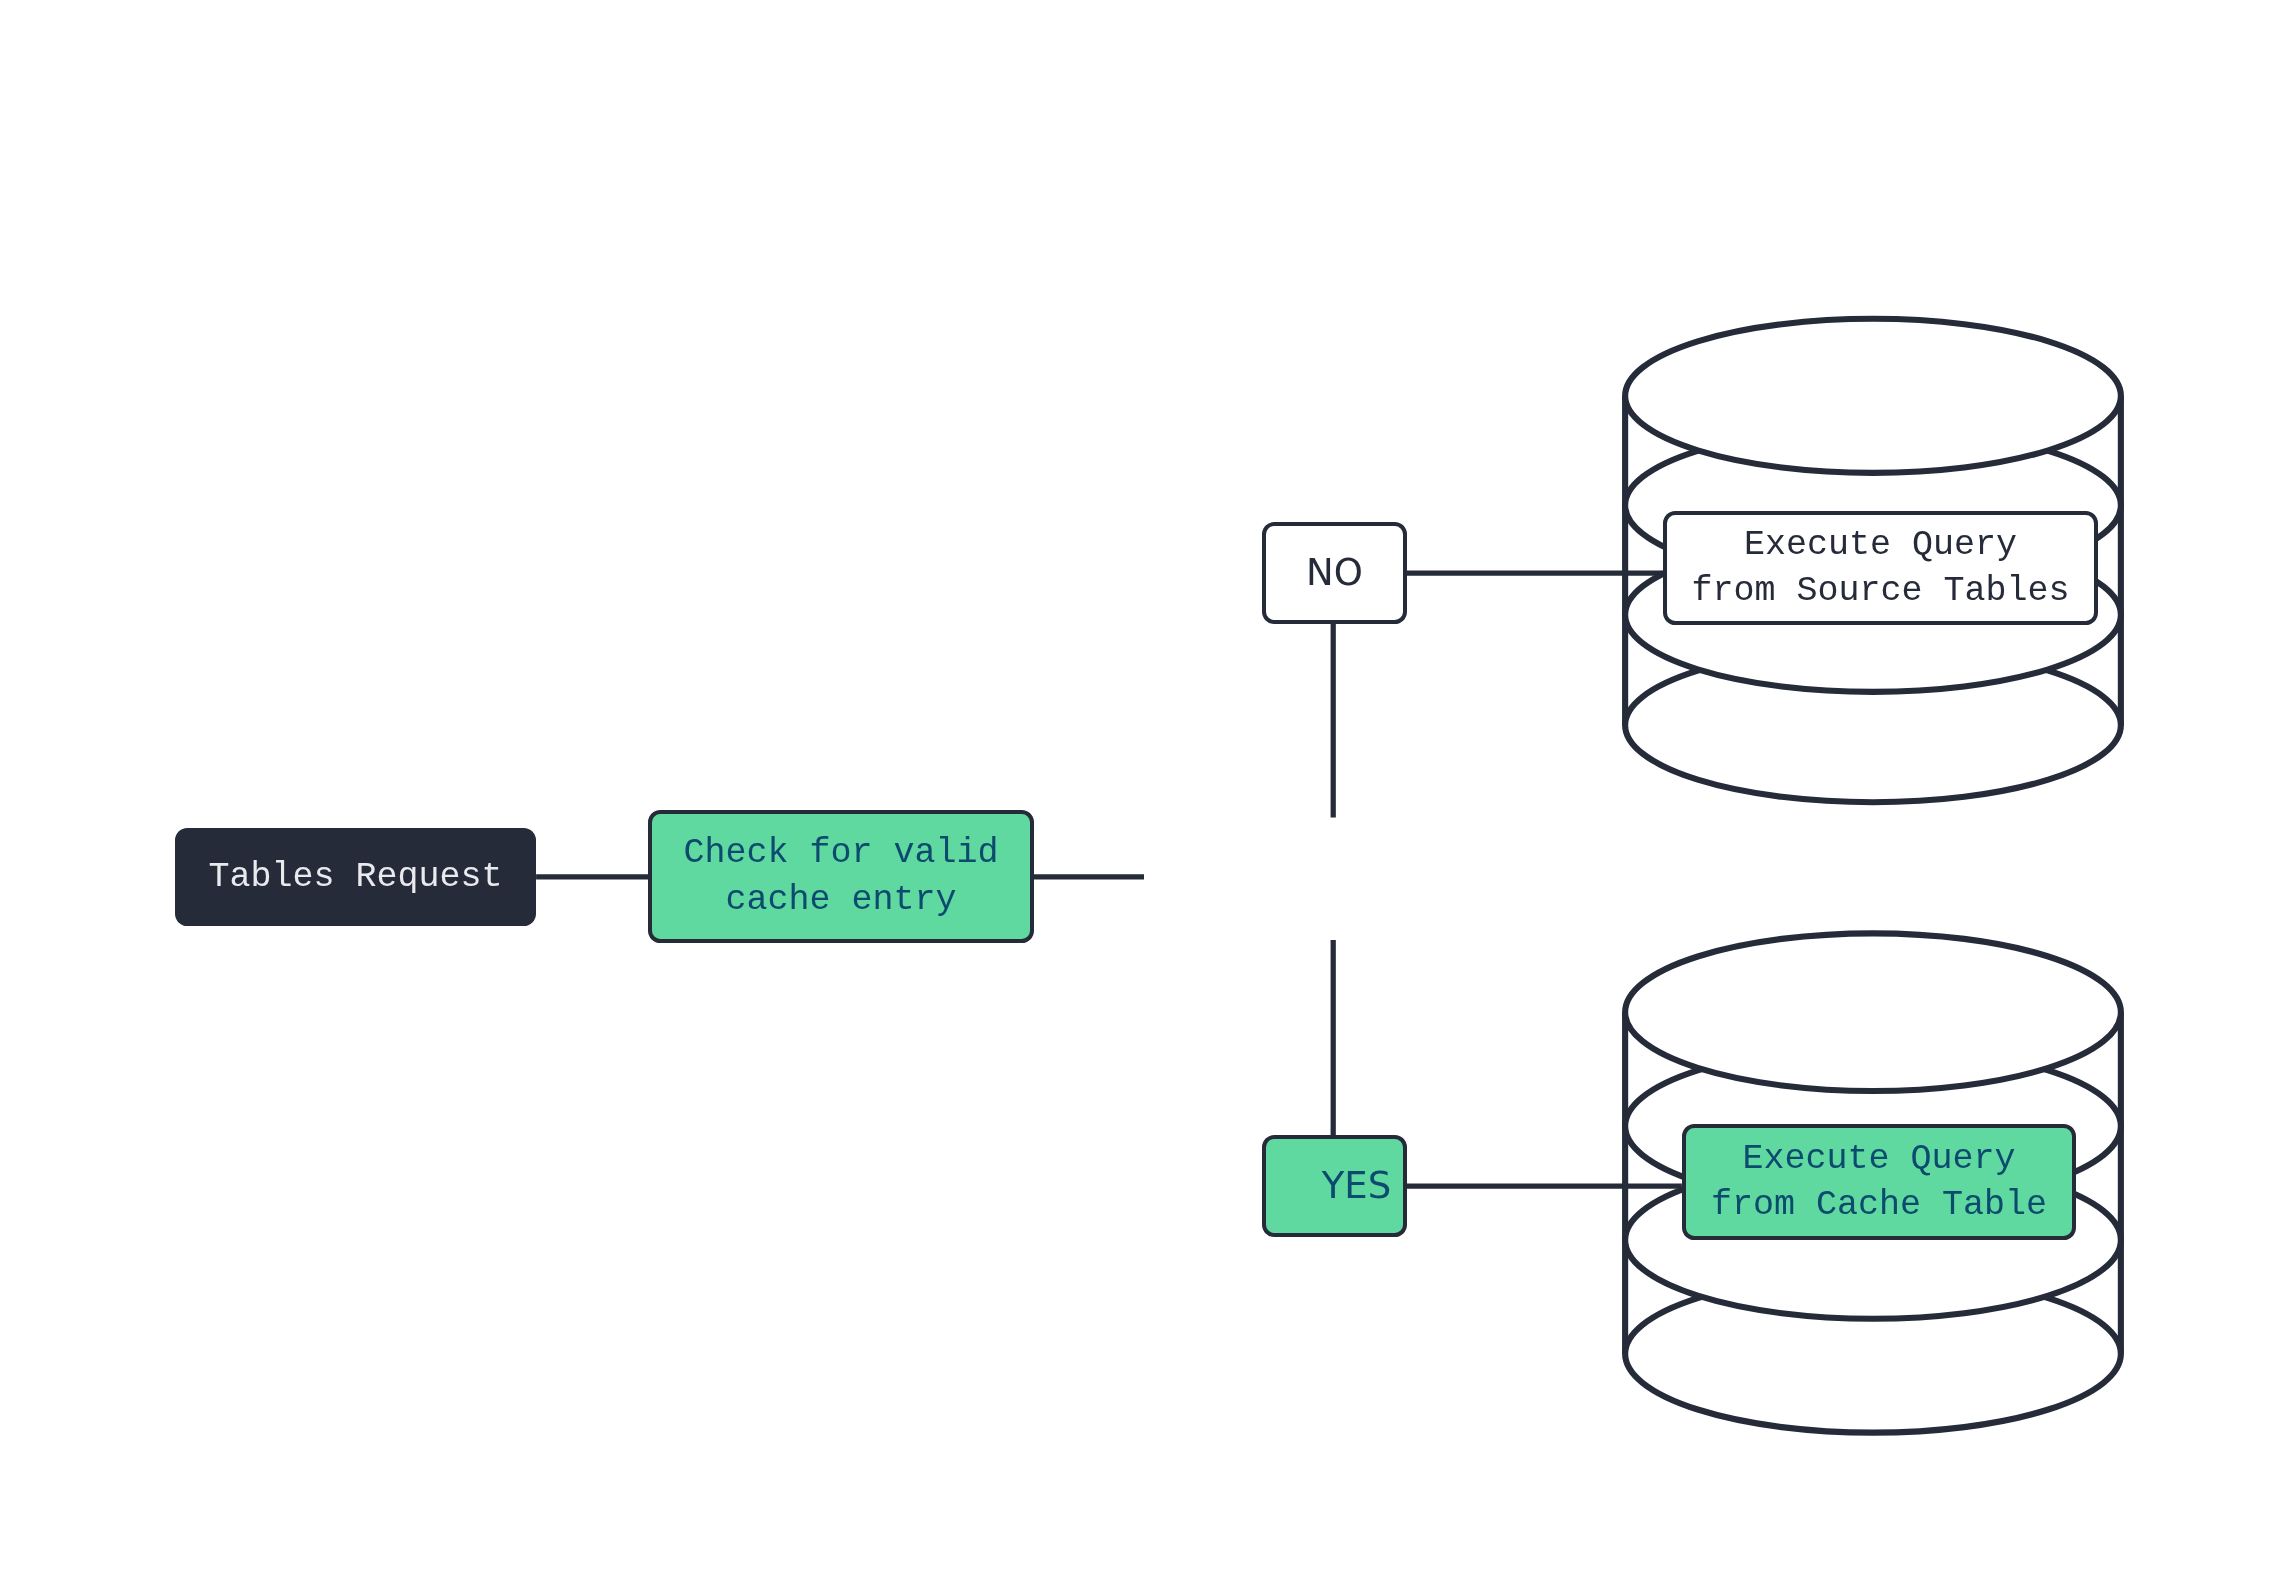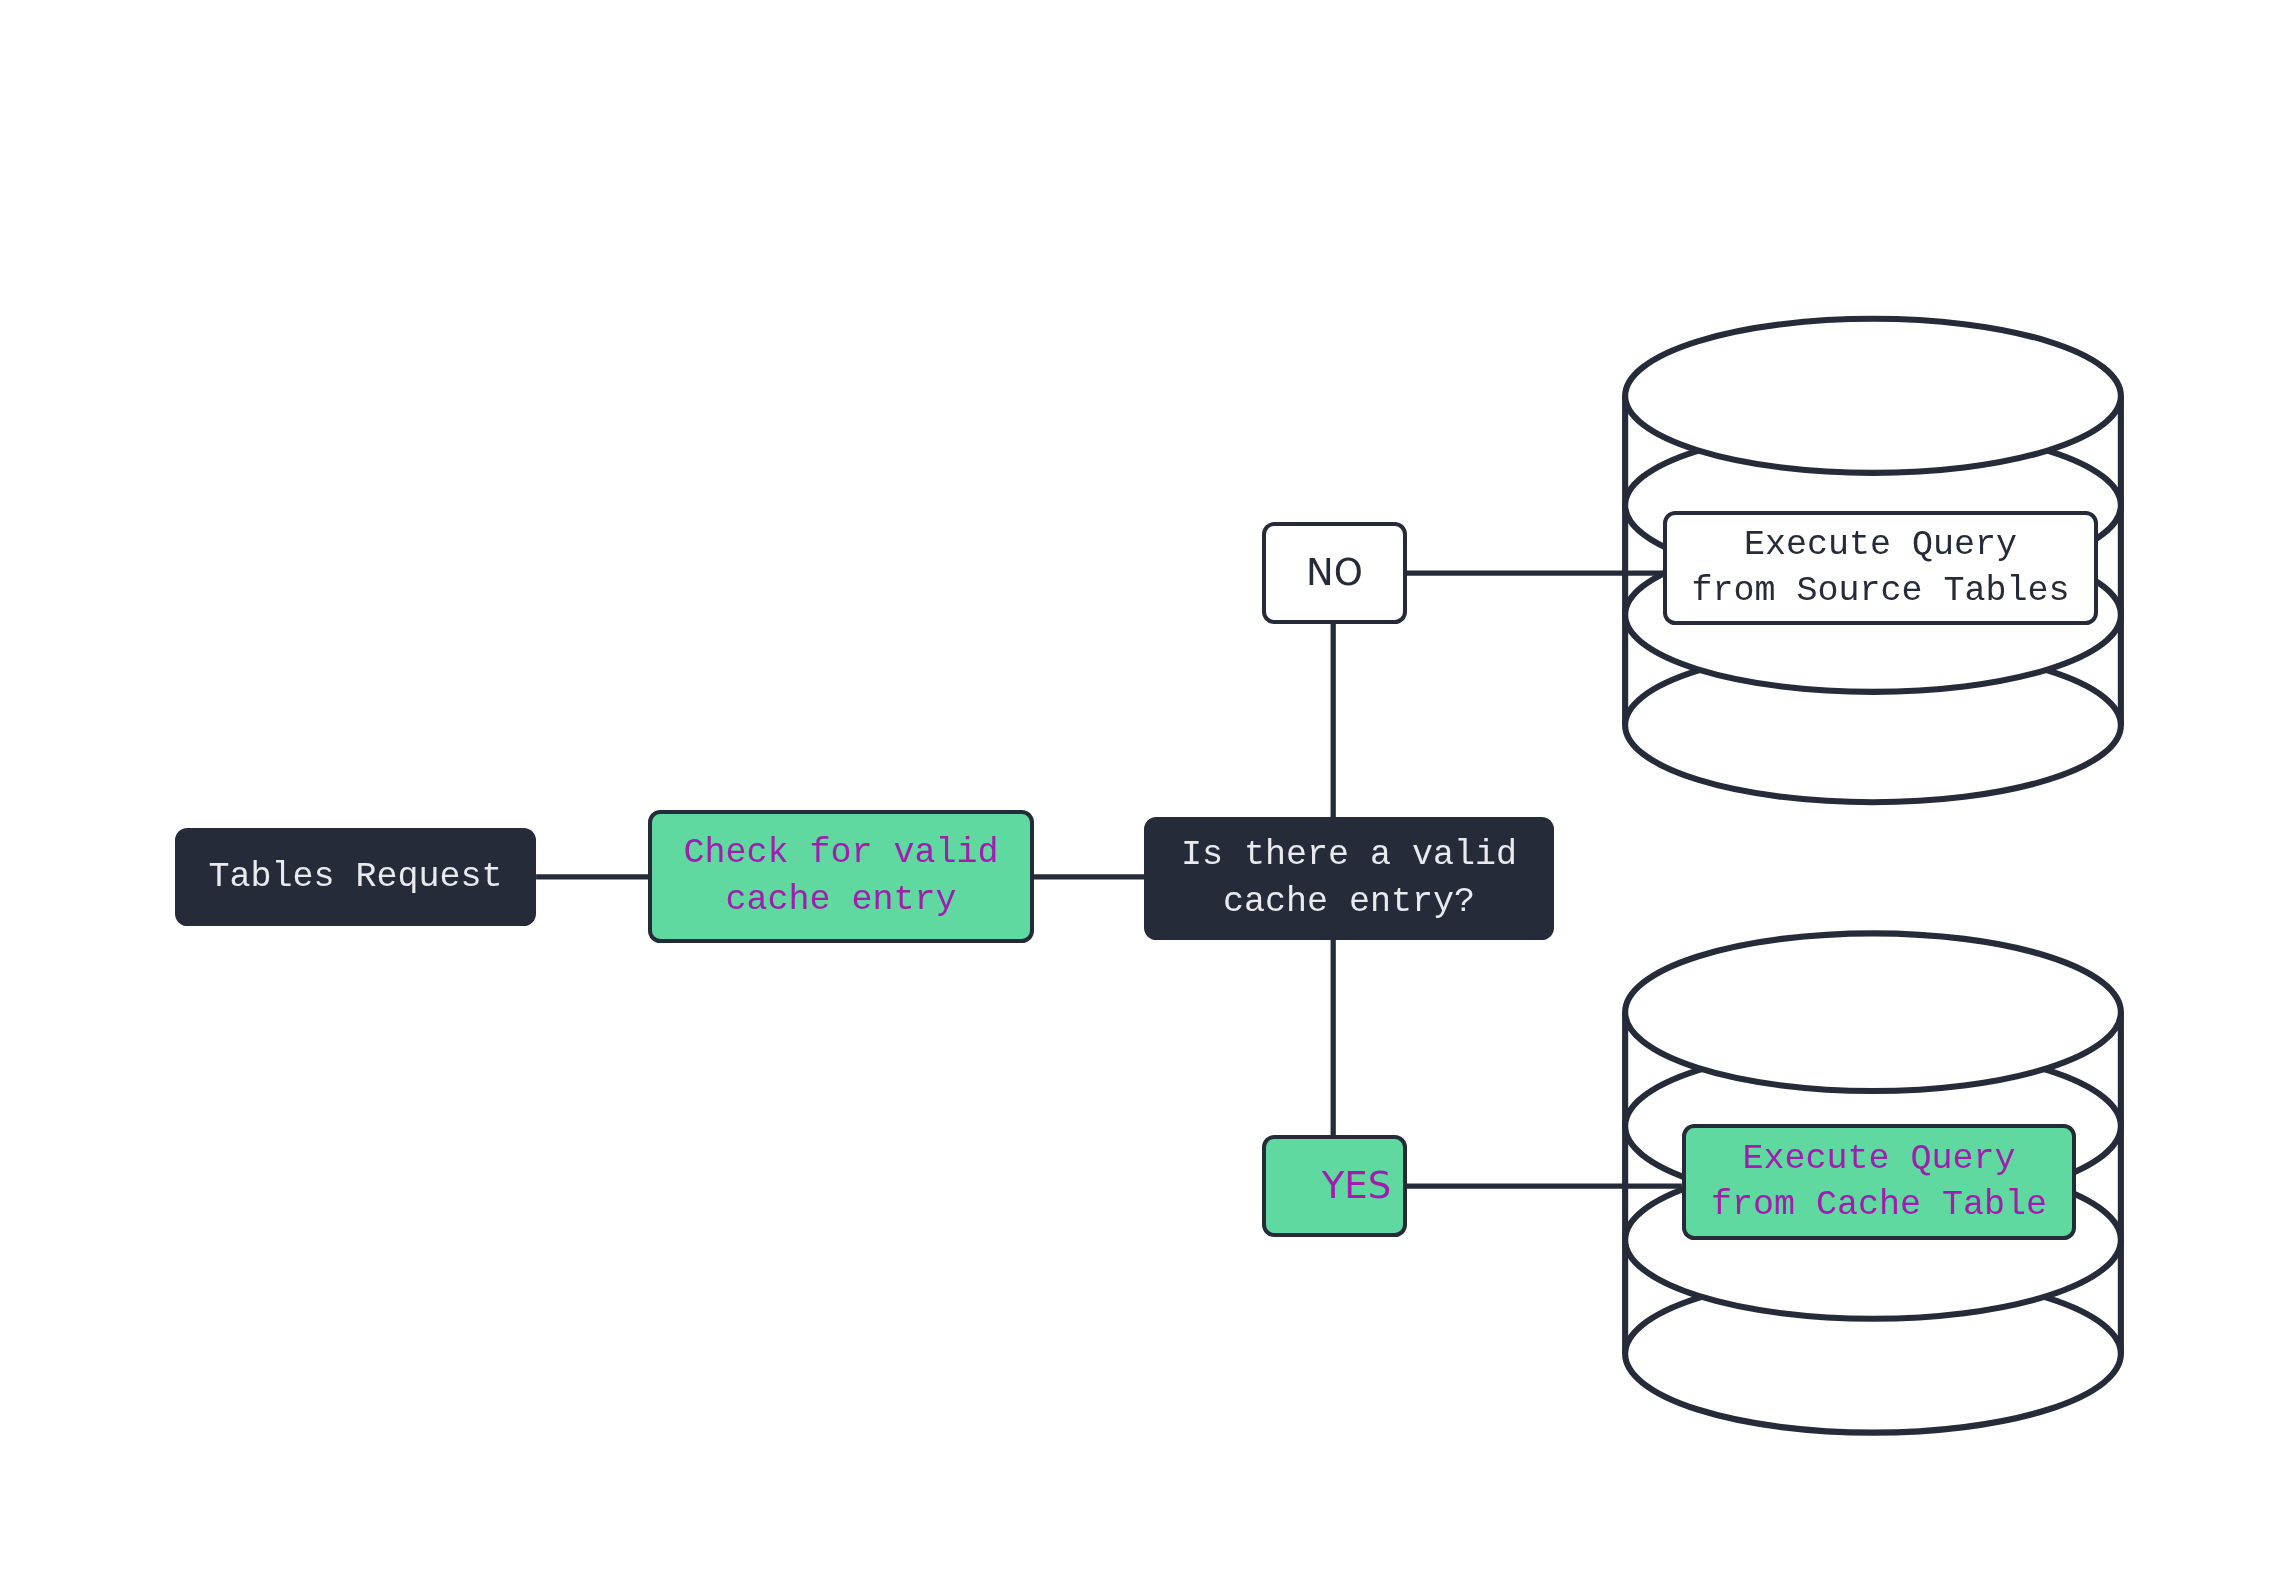--- a/index.html
+++ b/index.html
@@ -80,21 +80,21 @@
 
   .node-dark {
     background: #262b3a;
     color: #e8eaee;
     border-radius: 12.3px;
     font-size: 35px;
   }
 
   .node-green {
     background: #5fd9a0;
-    color: #a21caf;
+    color: #0c4a6e;
     border: 4.4px solid #262b3a;
     border-radius: 12.3px;
     font-size: 35px;
   }
 
   .node-white {
     background: #ffffff;
     color: #262b3a;
     border: 4.4px solid #262b3a;
     border-radius: 12.3px;
@@ -167,22 +167,20 @@
       <ellipse cx="290" cy="225" rx="283" ry="90"></ellipse>
       <ellipse cx="290" cy="95" rx="283" ry="90"></ellipse>
     </g>
   </svg>
 
   <div class="node node-dark" id="node-query-request">Tables Request</div>
 
   <div class="node node-green" id="node-check-cache">Check for valid
 cache entry</div>
 
-  <div class="node node-dark" id="node-decision">Is there a valid
-cache entry?</div>
 
   <div class="node node-white label-pill" id="node-no">NO</div>
 
   <div class="node node-green label-pill" id="node-yes">YES</div>
 
   <div class="node node-white" id="node-exec-source">Execute Query
 from Source Tables</div>
 
   <div class="node node-green" id="node-exec-cache">Execute Query
 from Cache Table</div>

